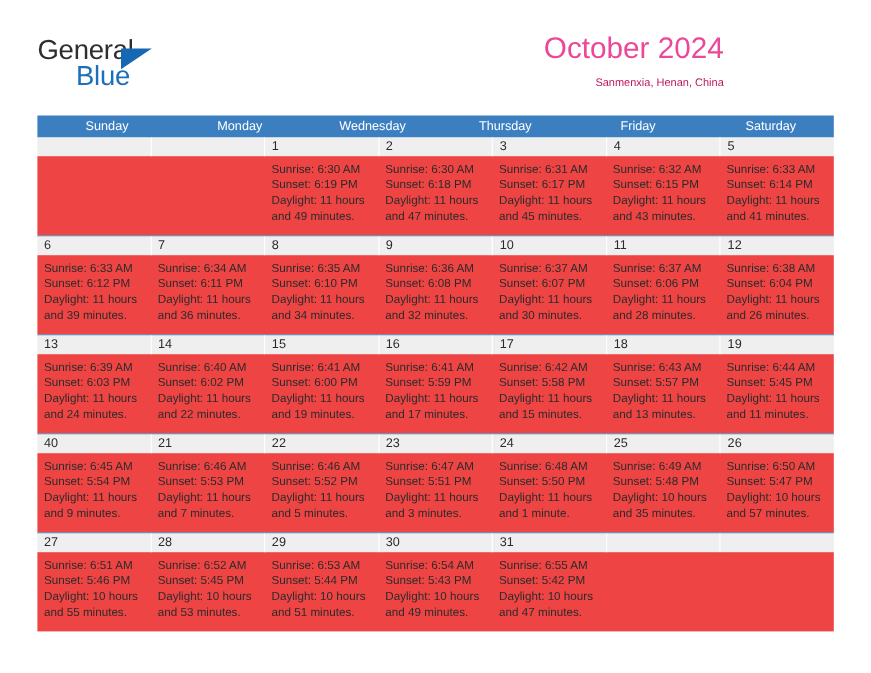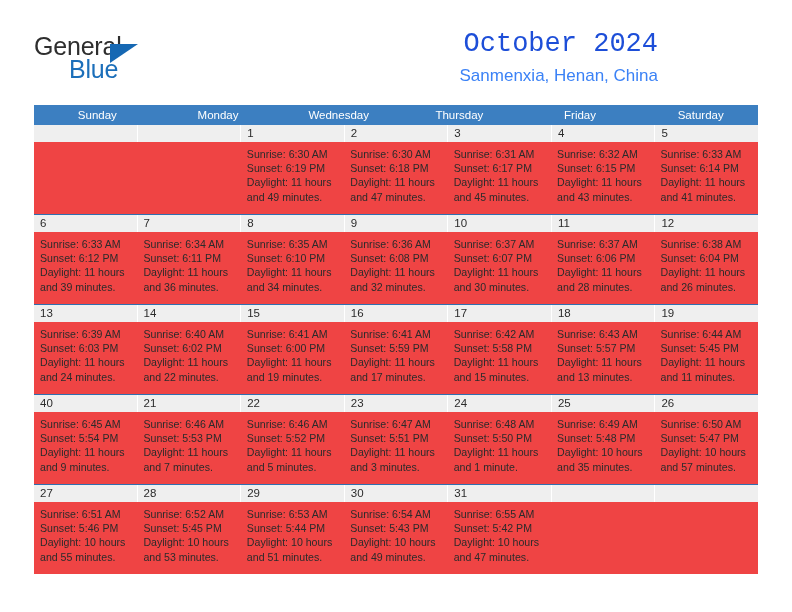--- a/index.html
+++ b/index.html
@@ -67,29 +67,29 @@
 
   .title-block {
     position: absolute;
     right: 0;
     top: 0;
     text-align: right;
   }
   .cal-title {
     font-size: 27px;
     line-height: 32px;
-    color: #1d4ed8;
+    color: #ec4899;
     font-weight: normal;
     margin: 0;
-    font-family: Liberation Mono, monospace;
+    font-family: Liberation Sans, sans-serif;
   }
   .cal-subtitle {
-    font-size: 17px;
+    font-size: 10px;
     line-height: 20px;
-    color: #3b82f6;
+    color: #be185d;
     margin: 6px 0 0 0;
     font-family: "Liberation Sans", sans-serif;
   }
 
   
   .calendar {
     position: absolute;
     left: 34px;
     top: 105px;
     width: 724px;

